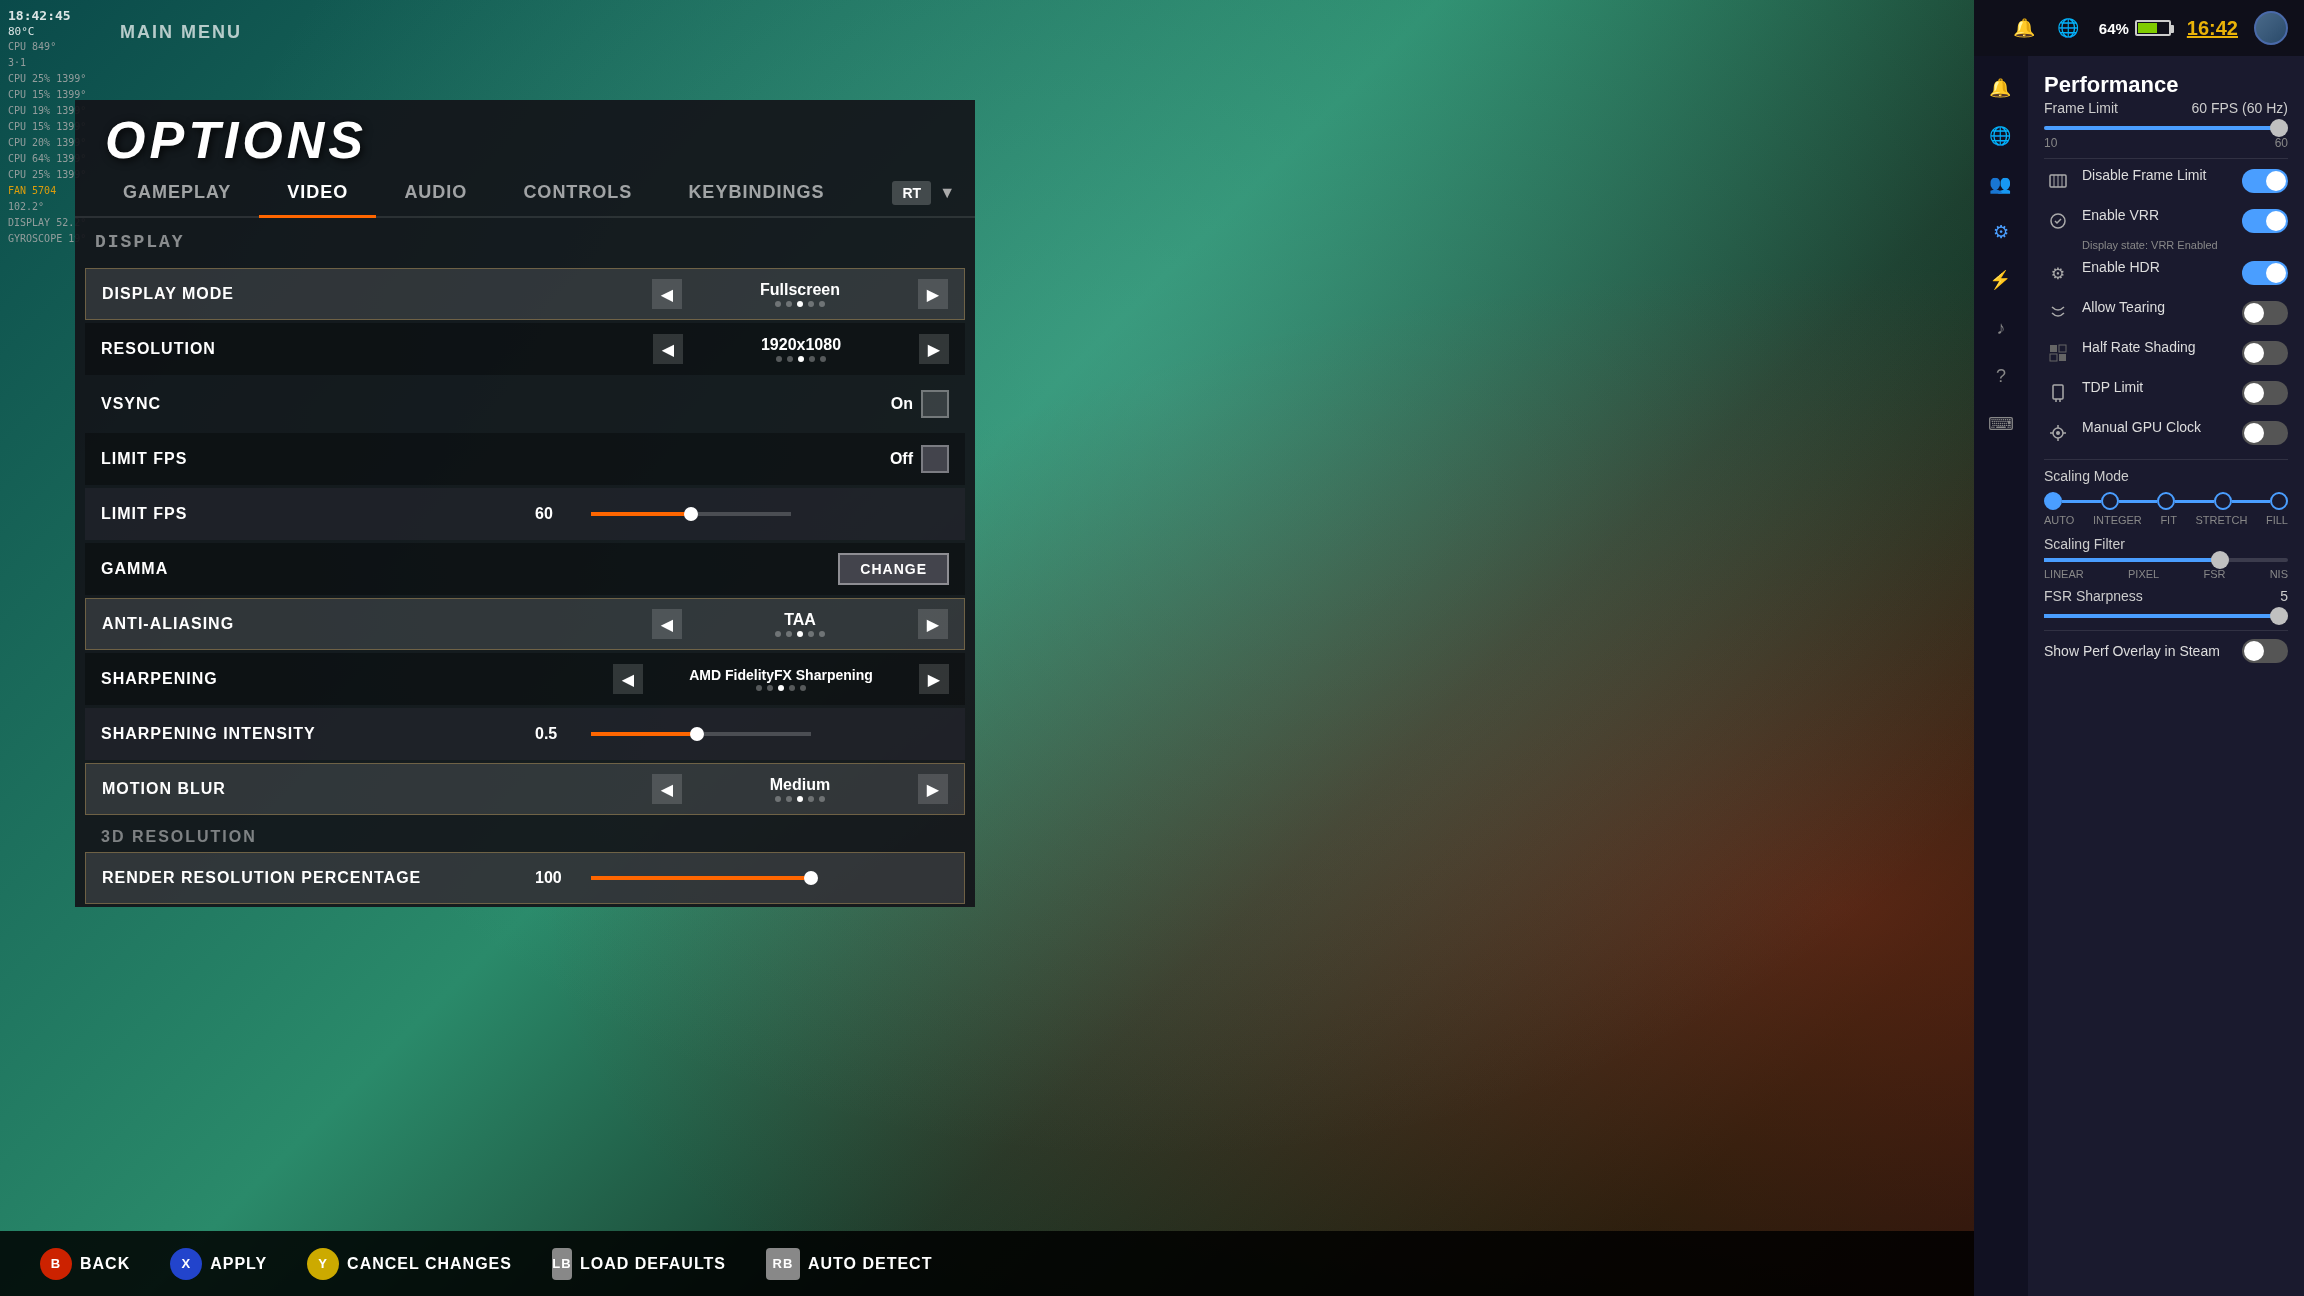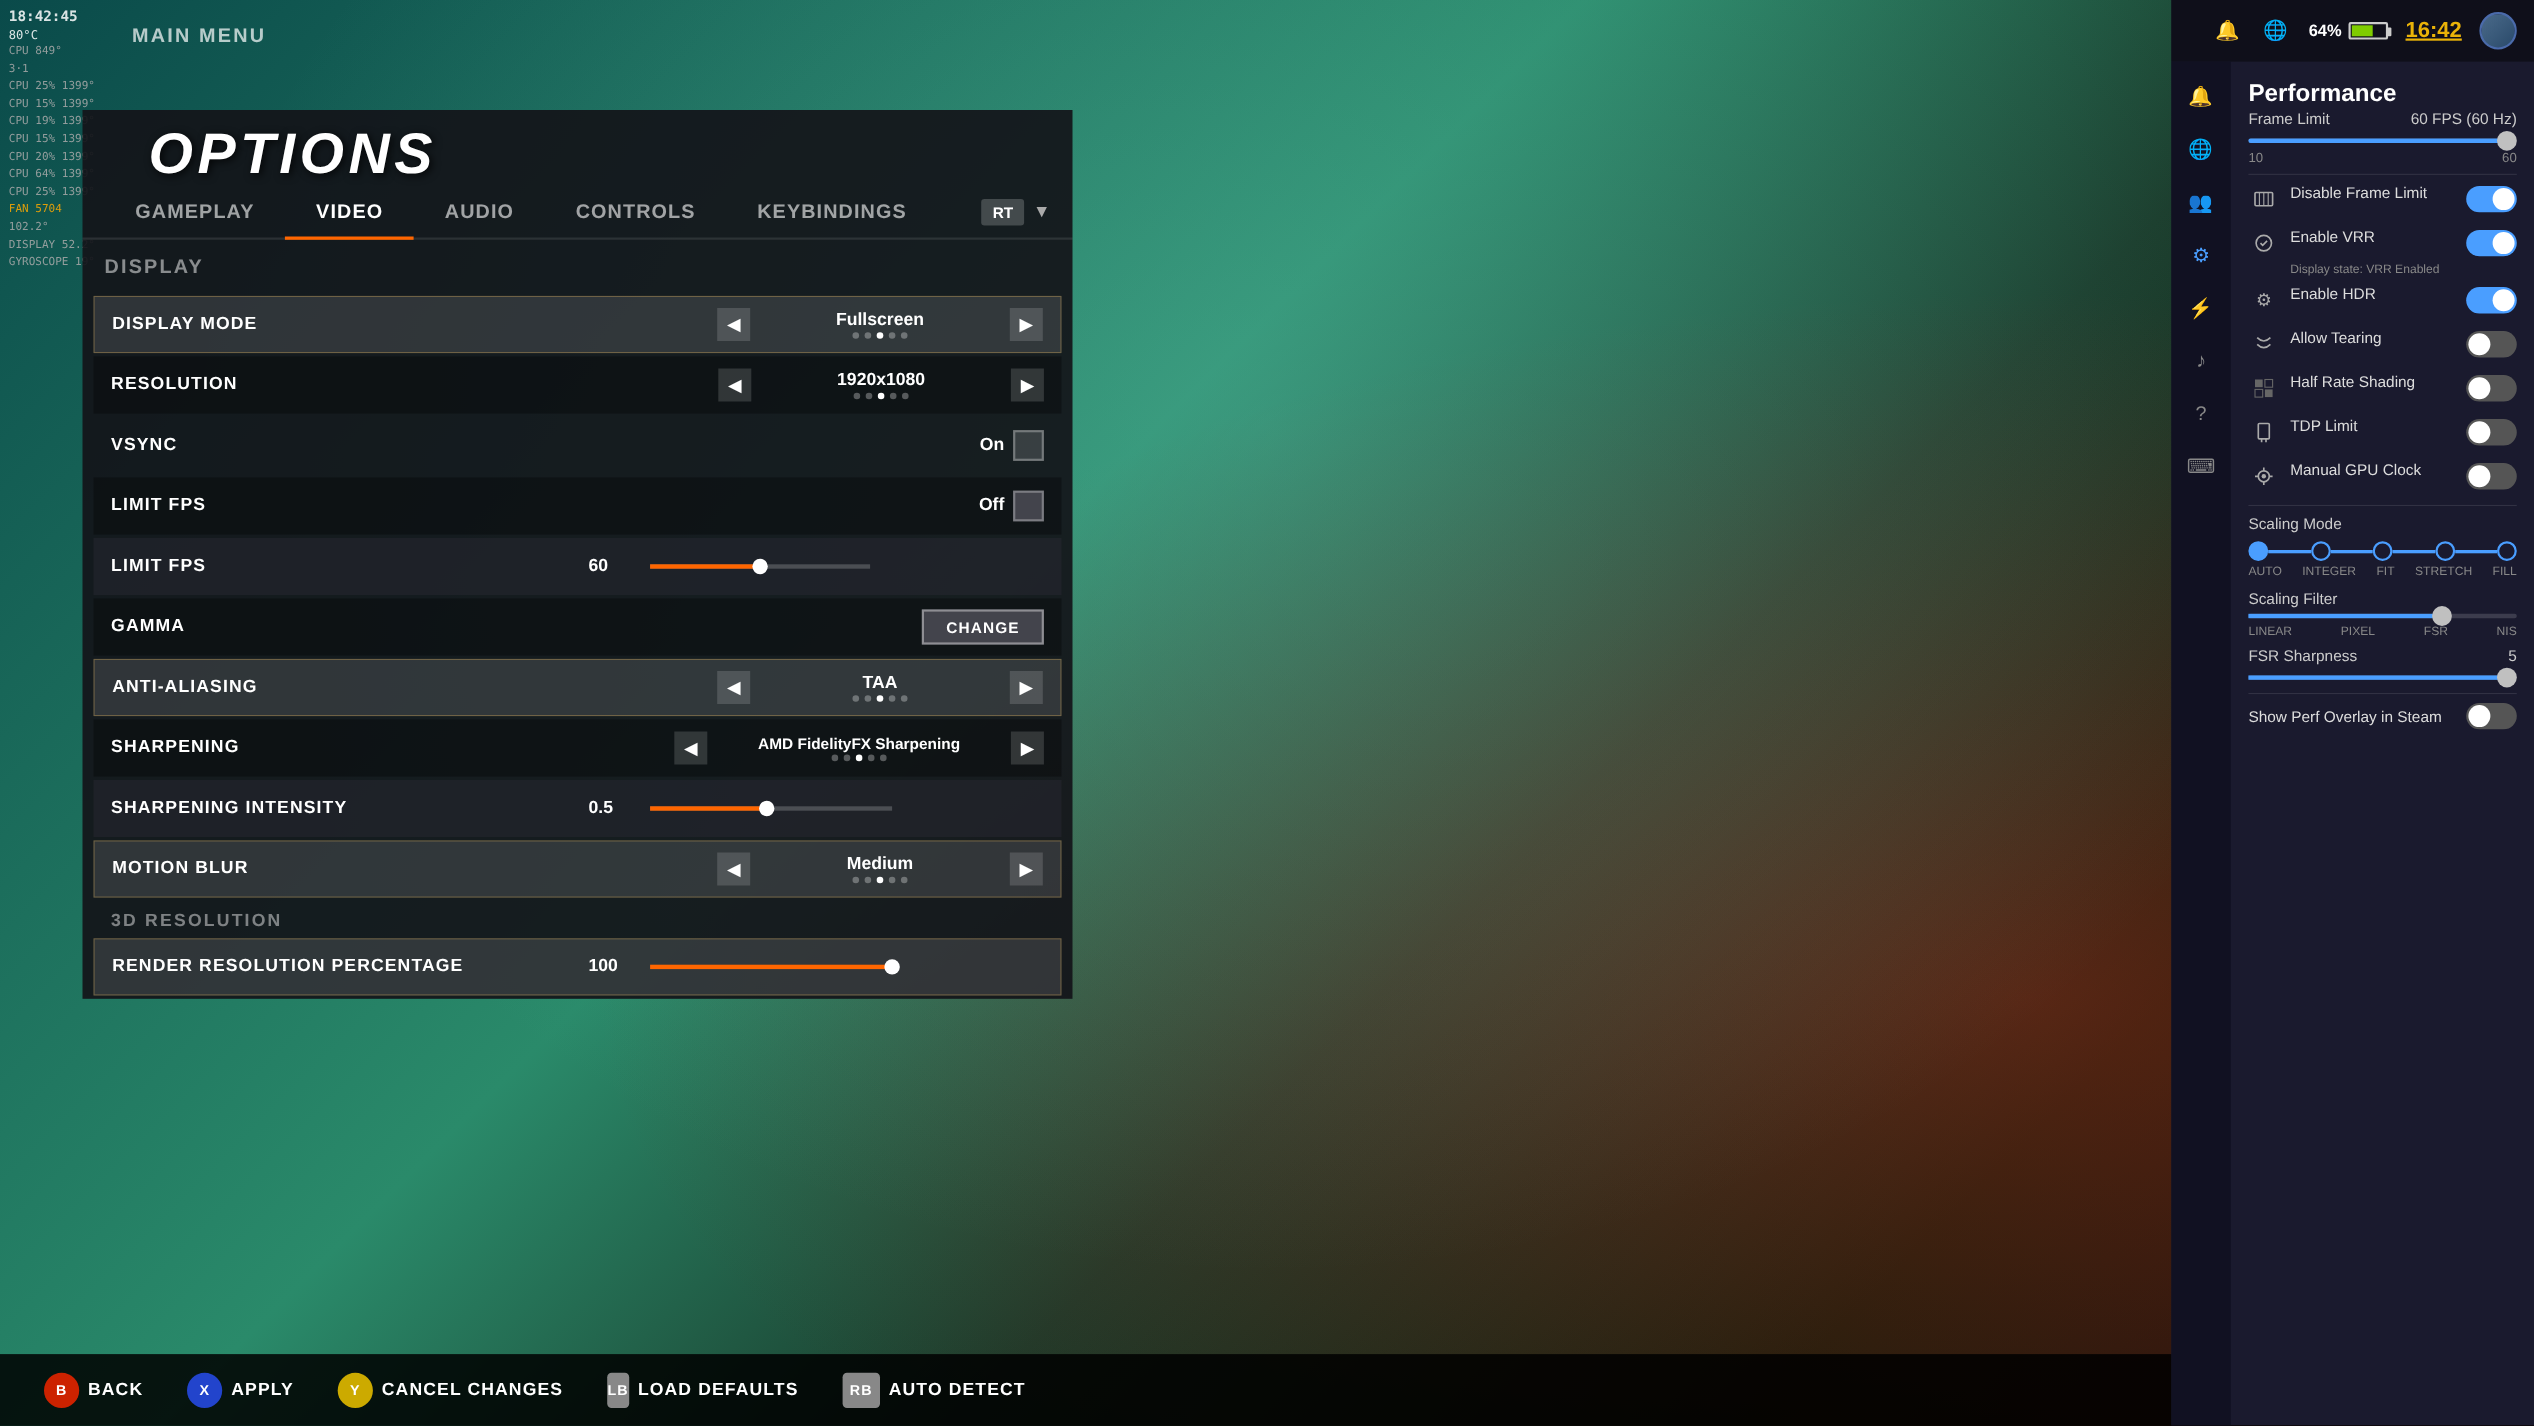--- a/index.html
+++ b/index.html
@@ -53,21 +53,20 @@
     
     .options-title {
       font-size: 52px;
       font-weight: 900;
       color: #fff;
       text-transform: uppercase;
       letter-spacing: 4px;
       padding: 10px 30px 0;
       font-style: italic;
       text-shadow: 2px 2px 8px rgba(0,0,0,0.8);
-      margin-left: 30px;
     }
 
     
     .nav-tabs {
       display: flex;
       align-items: center;
       padding: 0 20px;
       border-bottom: 2px solid rgba(255,255,255,0.1);
       gap: 0;
     }
@@ -97,20 +96,21 @@
     }
 
     
     .section-header {
       padding: 14px 20px 16px;
       font-size: 18px;
       font-weight: 700;
       color: rgba(255,255,255,0.5);
       text-transform: uppercase;
       letter-spacing: 2px;
+      font-family: Liberation Mono, monospace;
     }
 
     
     .settings-container {
       padding: 0 10px;
     }
     .setting-row {
       display: flex;
       align-items: center;
       padding: 0 16px;

